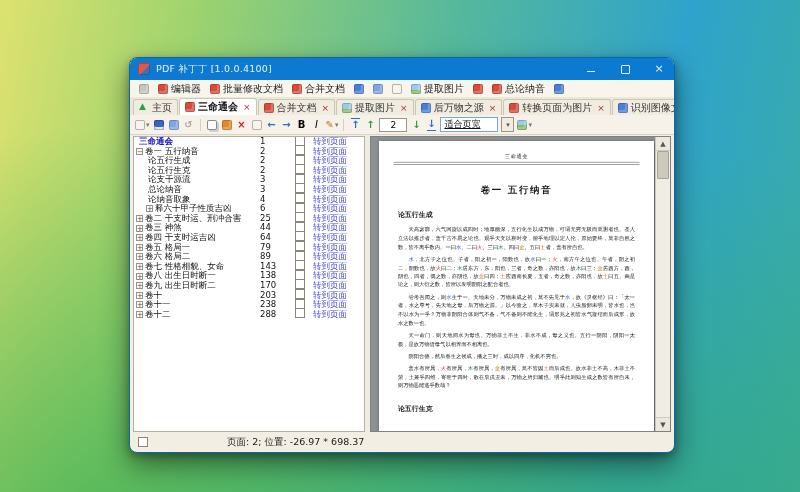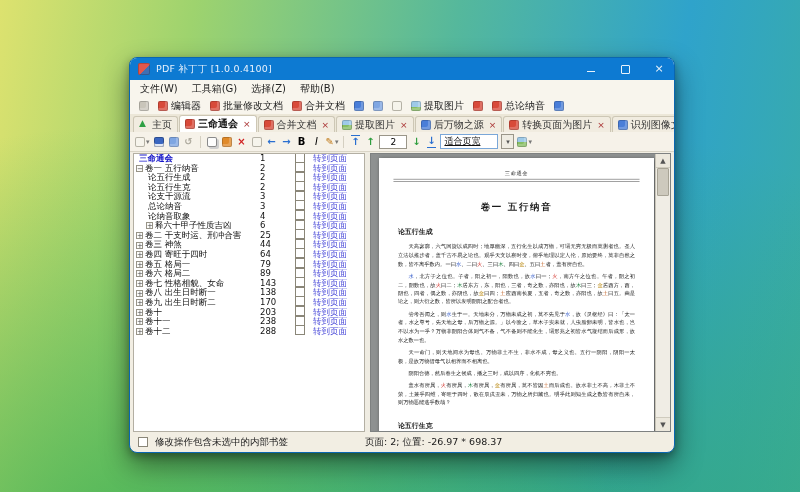--- a/index.html
+++ b/index.html
@@ -136,26 +136,20 @@
     <div class="titlebar">
       <span class="app-icon"></span>
       <span class="title-text">PDF 补丁丁 [1.0.0.4100]</span>
       <span class="win-controls">
         <span class="wc wc-min"></span>
         <span class="wc wc-max"></span>
         <span class="wc">×</span>
       </span>
     </div>
 
-    <div class="menubar">
-        <span class="menu-item">文件(W)</span>
-        <span class="menu-item">工具箱(G)</span>
-        <span class="menu-item">选择(Z)</span>
-        <span class="menu-item">帮助(B)</span>
-      </div>
 
     <div class="toolbar1">
         <span class="tb-item">
           <span class="ic ic-gray"></span>
         </span>
         <span class="tb-item">
           <span class="ic ic-red"></span>
           <span class="tb-label">编辑器</span>
         </span>
         <span class="tb-item">
@@ -380,21 +374,21 @@
                 <span class="exp">+</span>
                 <span>卷三 神煞</span>
               </div>
               <div class="c-page">44</div>
               <div class="c-open" style="text-align: center;"><span class="cb"></span></div>
               <div class="c-act"><span class="bk-link" style="color: rgb(69, 69, 216);">转到页面</span></div>
             </div>
             <div class="bk-row">
               <div class="bk-text c-text" style="padding-left: 2px;">
                 <span class="exp">+</span>
-                <span>卷四 寄旺于四时</span>
+                <span>卷四 干支时运吉凶</span>
               </div>
               <div class="c-page">64</div>
               <div class="c-open" style="text-align: center;"><span class="cb"></span></div>
               <div class="c-act"><span class="bk-link" style="color: rgb(69, 69, 216);">转到页面</span></div>
             </div>
             <div class="bk-row">
               <div class="bk-text c-text" style="padding-left: 2px;">
                 <span class="exp">+</span>
                 <span>卷五 格局一</span>
               </div>
@@ -491,18 +485,17 @@
         <div class="vscroll">
           <div class="sb-btn sb-up">▲</div>
           <div class="sb-thumb"></div>
           <div class="sb-btn sb-down">▼</div>
         </div>
       </div>
     </div>
 
     <div class="bottombar">
       <span class="cb"></span>
-      <span>修改操作包含未选中的内部书签</span>
       <span class="status-text">页面: 2; 位置: -26.97 * 698.37</span>
     </div>
 
   </div>
 </div>
 
 </body></html>

